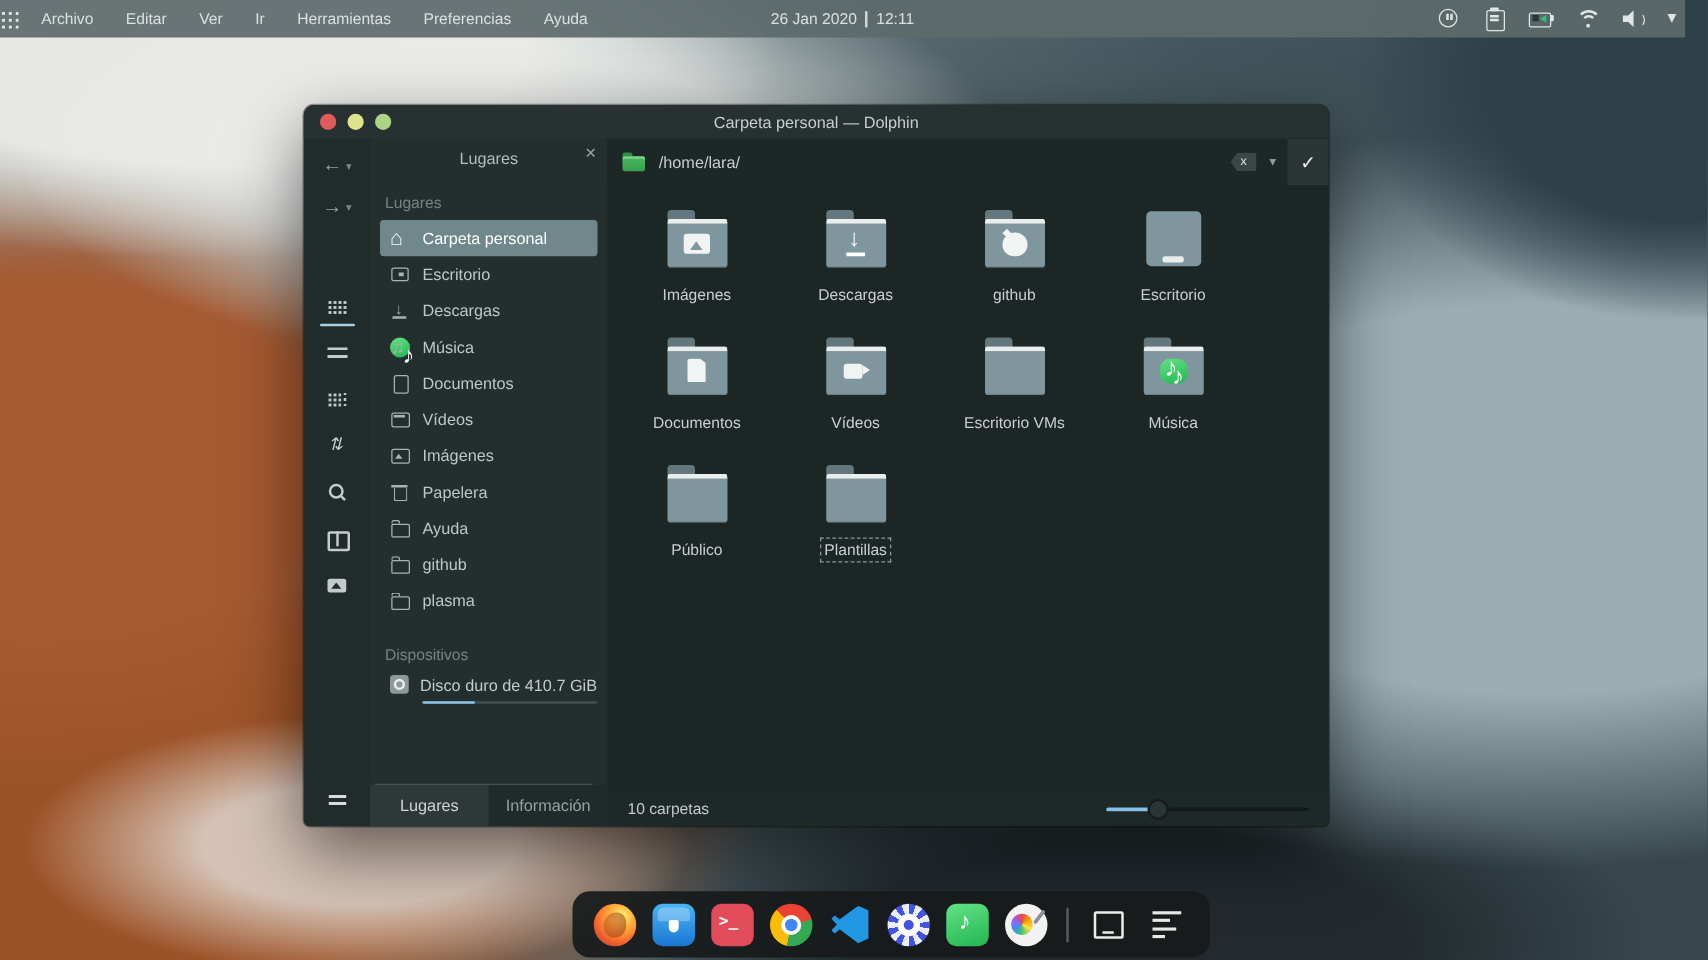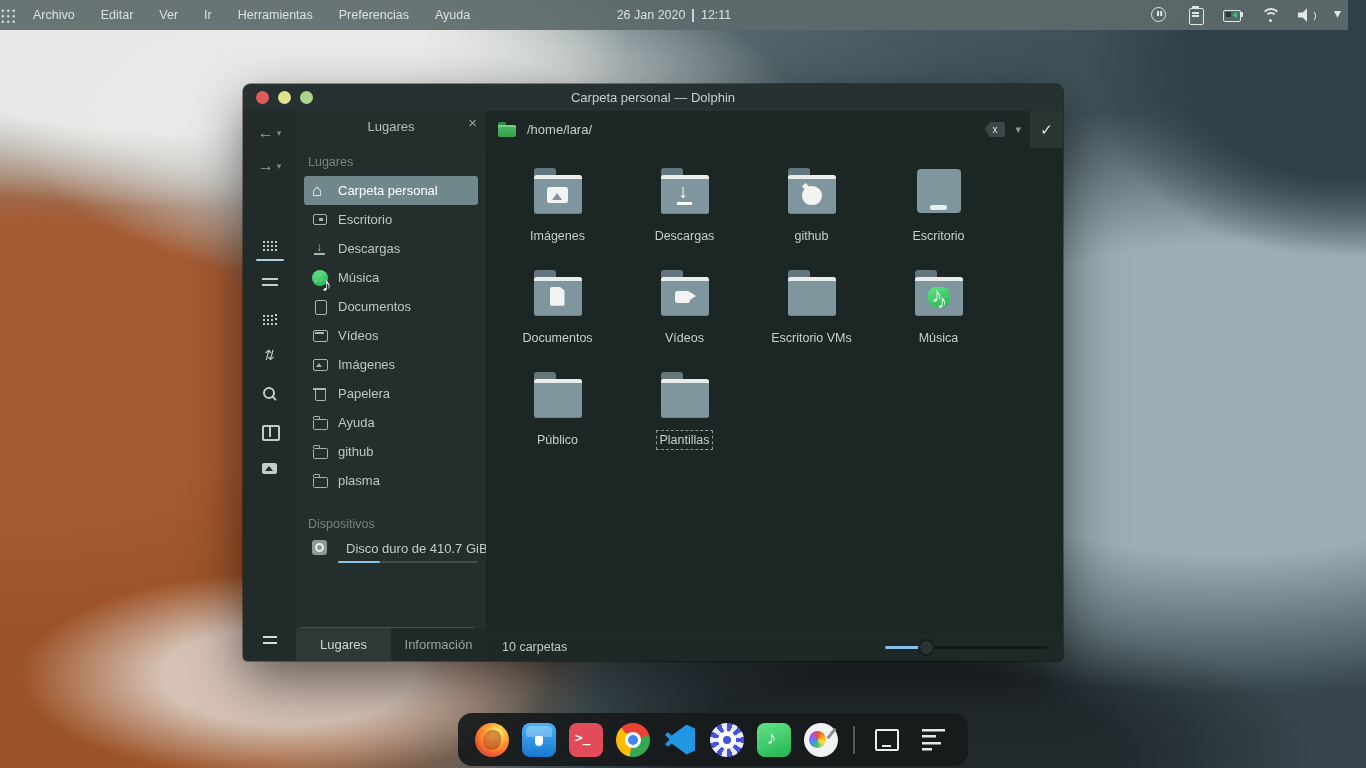--- a/index.html
+++ b/index.html
@@ -122,21 +122,21 @@
   .pl-ic.icon-image::before{ width:13px; height:10px; border:1.6px solid currentColor; border-radius:2px; left:1px; top:2.5px; }
   .pl-ic.icon-image::after{ border-left:3.5px solid transparent; border-right:3.5px solid transparent; border-bottom:4.5px solid currentColor; left:4px; top:6px; }
   .pl-ic.icon-trash::before{ width:9px; height:10px; border:1.6px solid currentColor; border-top:none; border-radius:0 0 2px 2px; left:3px; top:4.5px; }
   .pl-ic.icon-trash::after{ width:13px; height:1.8px; background:currentColor; left:1px; top:2.8px; }
   .pl-ic.icon-folder::before{ width:13px; height:9px; border:1.6px solid currentColor; border-radius:1.5px; left:1px; top:4.5px; }
   .pl-ic.icon-folder::after{ width:5px; height:2px; border:1.6px solid currentColor; border-bottom:none; border-radius:2px 2px 0 0; left:1px; top:1.5px; }
   .pl-ic.icon-disk::before{ width:15px; height:15px; background:#8e9898; border-radius:3px; left:0; top:0; }
   .pl-ic.icon-disk::after{ width:5px; height:5px; border:2.2px solid #e9eded; border-radius:50%; left:3px; top:3px; }
   .pl-label{ white-space:nowrap; }
   .dev-row{ margin:2px 0 9px 0; padding-left:8px; }
-  .dev-top{ display:flex; align-items:center; gap:18px; height:20px; color:#c3cbcb; }
+  .dev-top{ display:flex; align-items:center; gap:8px; height:20px; color:#c3cbcb; }
   .dev-bar{ margin:3px 0 0 26px; height:2px; background:#414d4d; border-radius:1px; }
   .dev-fill{ height:2px; background:#8fc1e3; border-radius:1px; }
   .phr{ height:1px; background:#45514f; margin:6px 12px 0 4px; flex:none; }
   .ptabs{ height:33px; flex:none; display:flex; background:#202a29; }
   .ptab{ flex:1; display:flex; align-items:center; justify-content:center; color:#96a1a1; font-size:13px; }
   .ptab.active{ background:#2e3837; color:#cfd4d4; }
 
   
   .main{ flex:1; display:flex; flex-direction:column; background:#1c2625; min-width:0; }
   .urlbar{ height:37px; flex:none; display:flex; align-items:center; padding-left:12px; background:#1d2726; }

